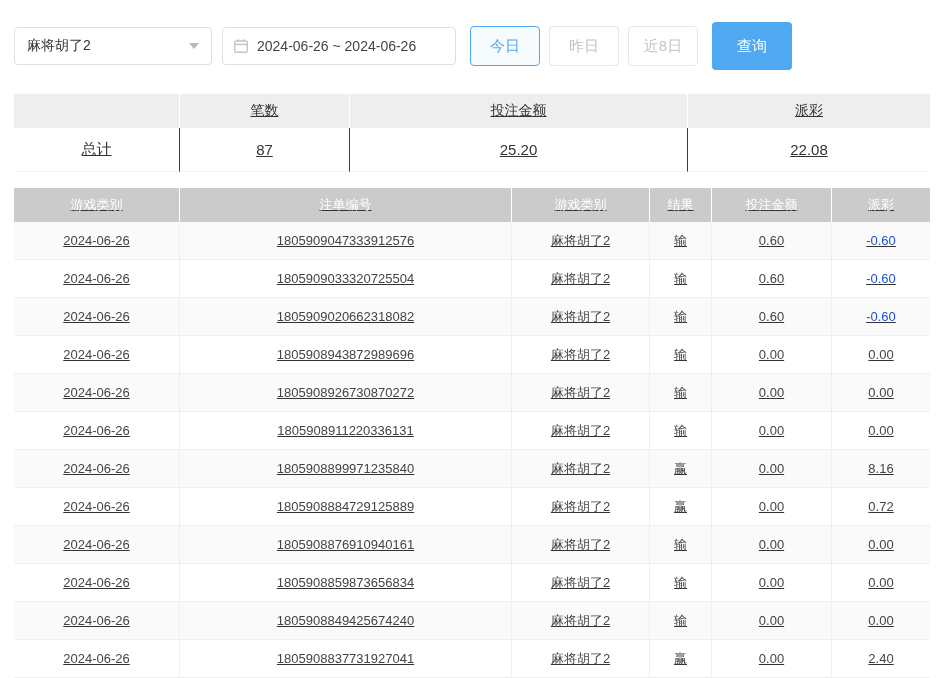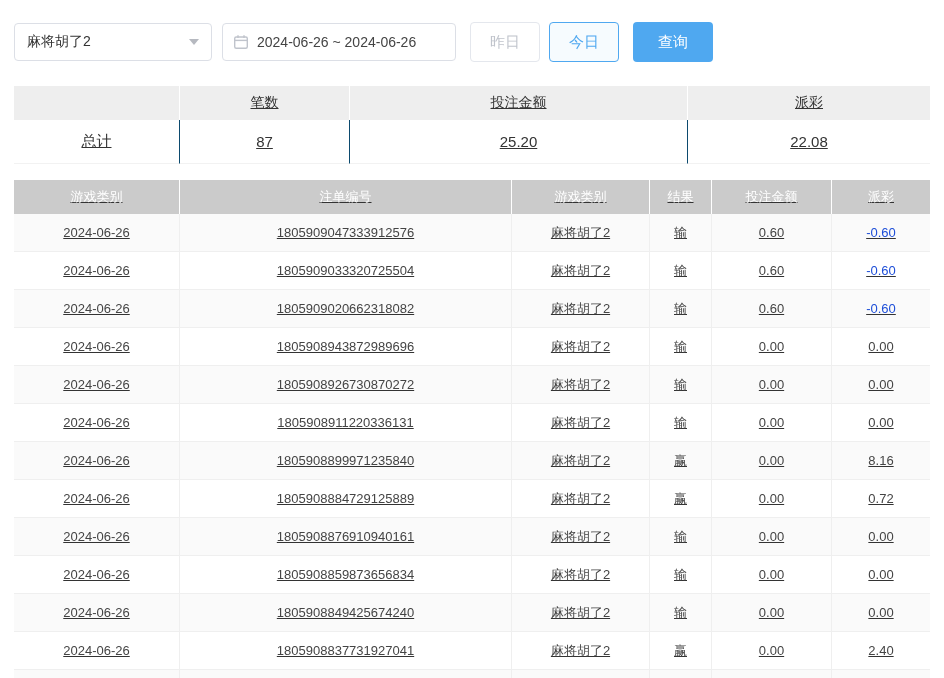--- a/index.html
+++ b/index.html
@@ -39,21 +39,21 @@
     background: #fff; border: 1px solid #e4e7ed; border-radius: 4px;
     font-size: 15px; color: #c0c4cc; cursor: pointer;
     font-family: "Liberation Sans", sans-serif;
   }
   .quick-btn.active {
     border-color: #4fa8f0; color: #4fa8f0;
     background: rgba(79,168,240,0.05);
   }
   .quick-btn:first-of-type { margin-left: 14px; }
   .search-btn {
-    width: 80px; height: 40px; margin-left: 14px;
+    width: 80px; height: 48px; margin-left: 14px;
     background: #4fa8f0; border: none; border-radius: 4px;
     color: #fff; font-size: 15px; cursor: pointer;
     font-family: "Liberation Sans", sans-serif;
   }
 
   
   table { border-collapse: separate; border-spacing: 0; width: 916px; table-layout: fixed; text-decoration: underline; }
   .summary-table { margin-top: 24px; }
   .summary-table th {
     background: #eeeeee; height: 34px;
@@ -105,22 +105,23 @@
         <svg width="16" height="16" viewBox="0 0 16 16">
           <rect x="1.7" y="3" width="12.6" height="11.3" rx="1.5" fill="none" stroke="#c0c4cc" stroke-width="1.4"></rect>
           <line x1="1.7" y1="6.4" x2="14.3" y2="6.4" stroke="#c0c4cc" stroke-width="1.4"></line>
           <line x1="5" y1="1.2" x2="5" y2="4" stroke="#c0c4cc" stroke-width="1.4"></line>
           <line x1="11" y1="1.2" x2="11" y2="4" stroke="#c0c4cc" stroke-width="1.4"></line>
         </svg>
       </span>
       <span>2024-06-26 ~ 2024-06-26</span>
     </div>
 
+    <button class="quick-btn active">今日</button>
     <button class="quick-btn">昨日</button>
-    <button class="quick-btn active">今日</button>
+    <button class="quick-btn">近8日</button>
     <button class="search-btn">查询</button>
   </div>
 
   <table class="summary-table">
     <colgroup>
       <col style="width:166px">
         <col style="width:170px">
         <col style="width:338px">
         <col style="width:242px">
     </colgroup>

